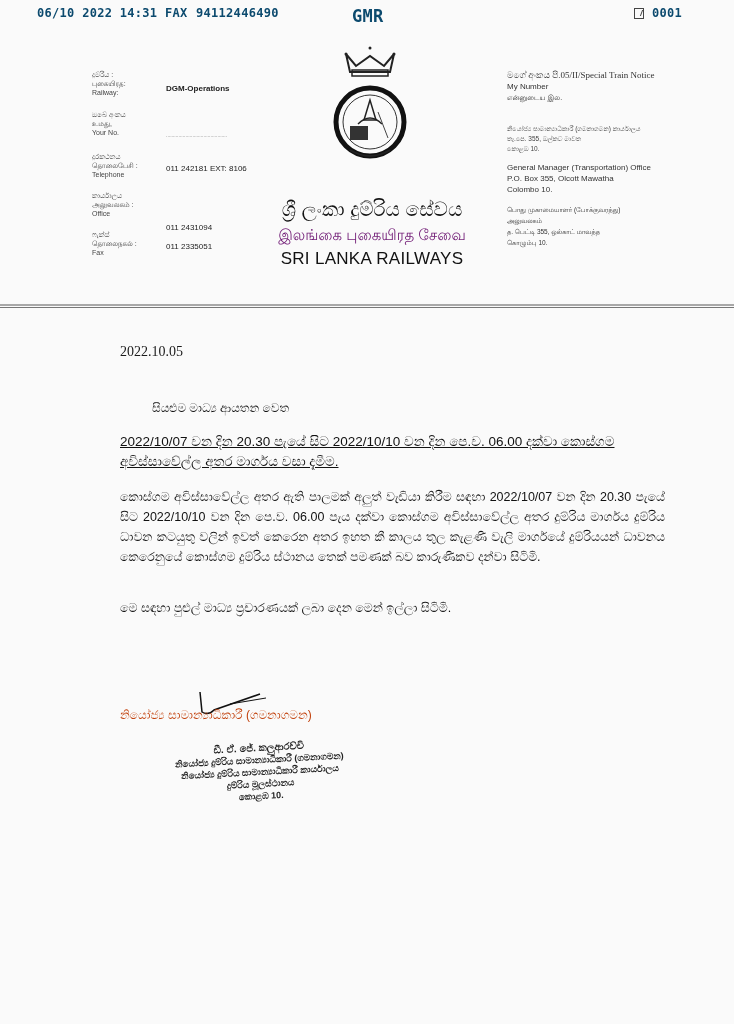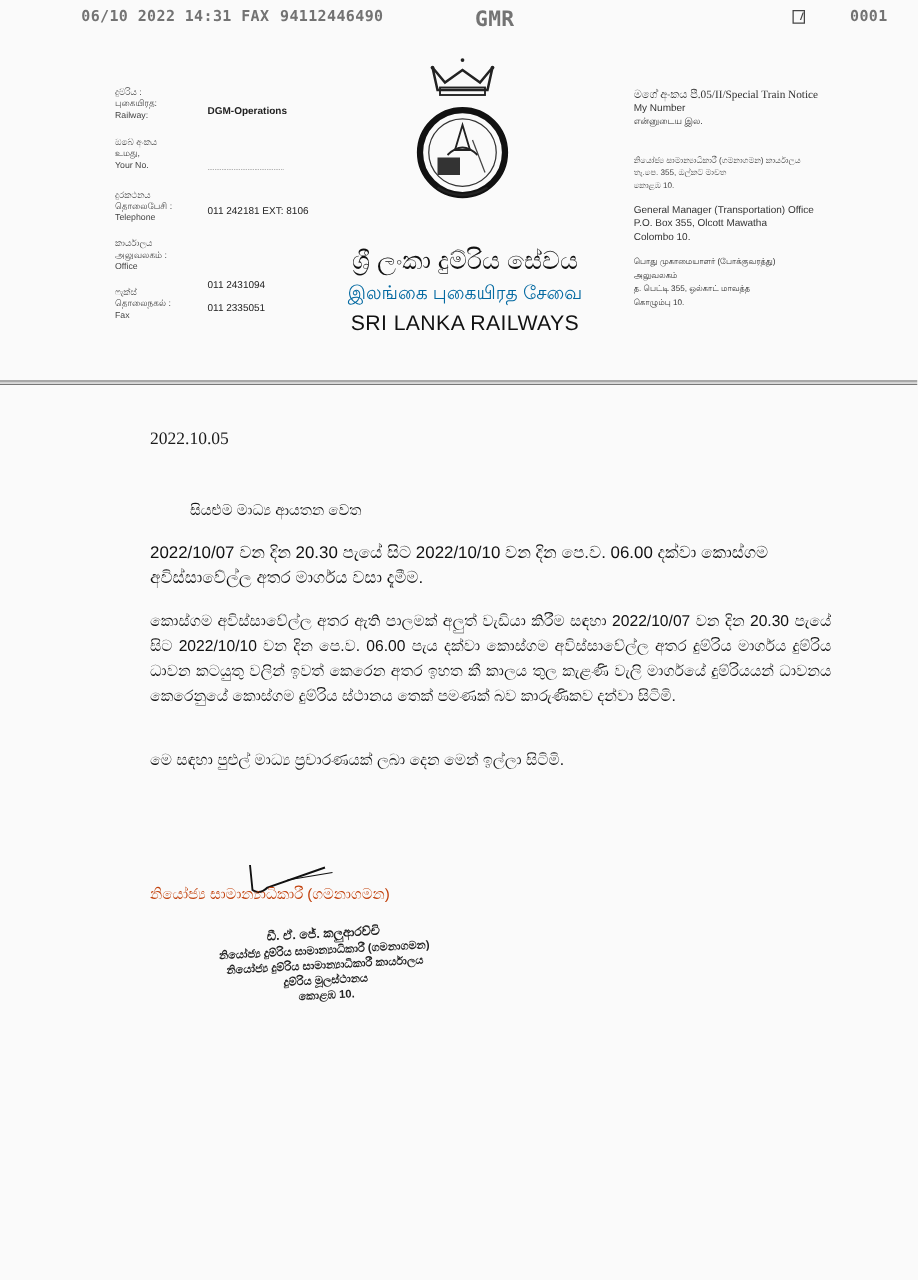--- a/index.html
+++ b/index.html
@@ -3,40 +3,40 @@
 <meta charset="utf-8">
 <style>
   html, body { margin:0; padding:0; }
   body { width:734px; height:1024px; background:#fafafa; position:relative; overflow:hidden; color:#1a1a1a; }
   .mono { font-family:"DejaVu Sans Mono","Liberation Mono",monospace; }
   .sans { font-family:"Liberation Sans","DejaVu Sans",sans-serif; }
   .serif { font-family:"Liberation Serif","DejaVu Serif",serif; }
   .abs { position:absolute; }
 
   
-  .fax { top:6px; font-size:12px; font-weight:bold; color:#737373; letter-spacing:0.3px;margin-left:28px; }
+  .fax { top:6px; font-size:12px; font-weight:bold; color:#0c4a6e; letter-spacing:0.3px; }
 
   
   .lbl { font-size:7px; color:#444; line-height:9px; }
   .val { font-size:8px; color:#222; }
   .val.bold { font-weight:bold;text-align:right; }
 
   
   .rtxt { font-size:8px; color:#333; line-height:11px; }
 
   
   .t-si { font-size:20px; color:#111; text-align:center; width:300px; left:222px; }
-  .t-ta { font-size:15px; color:#0369a1; text-align:center; width:300px; left:222px; }
+  .t-ta { font-size:15px; color:#701a75; text-align:center; width:300px; left:222px; }
   .t-en { font-size:17px; color:#111; text-align:center; width:300px; left:222px; letter-spacing:0.3px; }
 
   .divider1 { left:0; top:304px; width:734px; height:2px; background:#a8a8a8; }
   .divider2 { left:0; top:307px; width:734px; height:1px; background:#777; }
 
   .body-text { font-size:13.5px; line-height:20px; color:#111; }
-  .subject { }
+  .subject { text-decoration:underline; }
 
   .sig { font-size:12px; color:#c2410c; }
   .stamp { font-size:9px; color:#222; text-align:center; font-weight:bold; line-height:12px; }
 </style>
 </head>
 <body>
 
 <div class="abs mono fax" style="left:37px;">06/10 2022 14:31 FAX</div>
 <div class="abs mono fax" style="left:196px;">94112446490</div>
 <div class="abs mono fax" style="left:352px; font-size:17px;">GMR</div>

